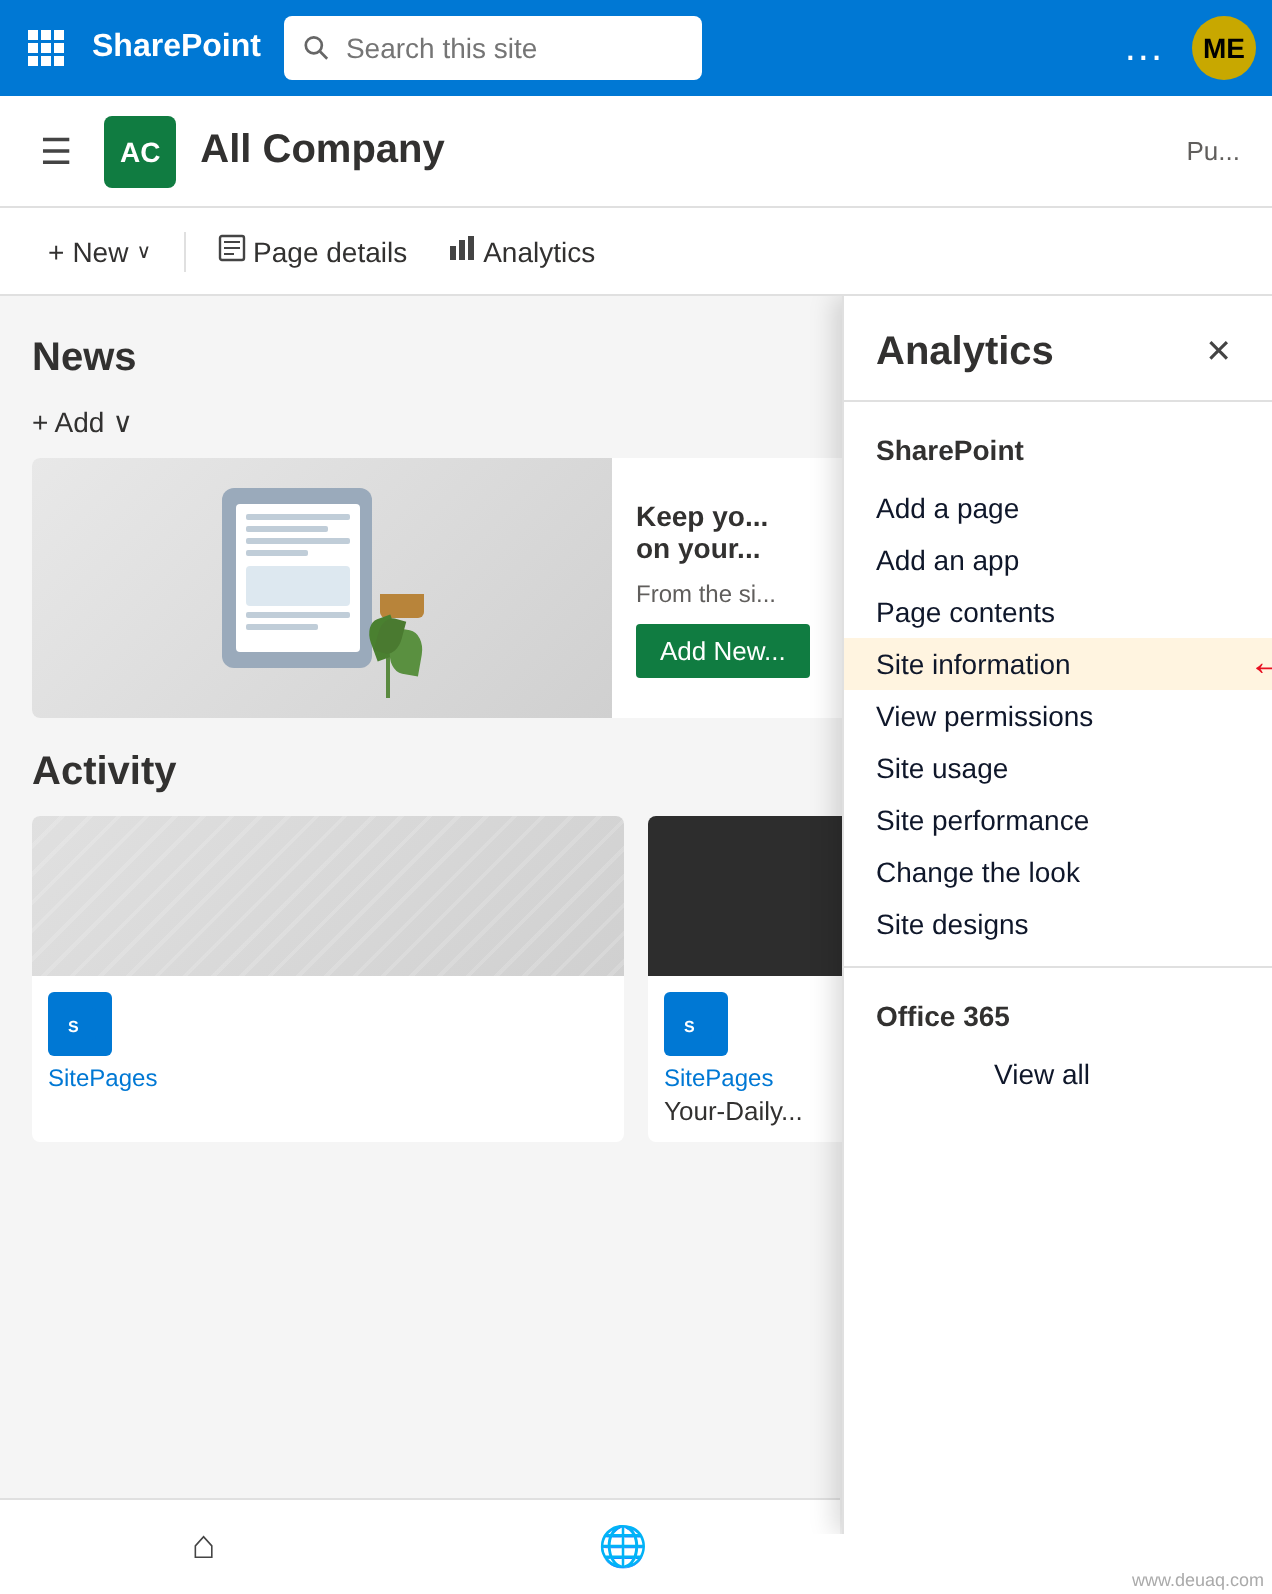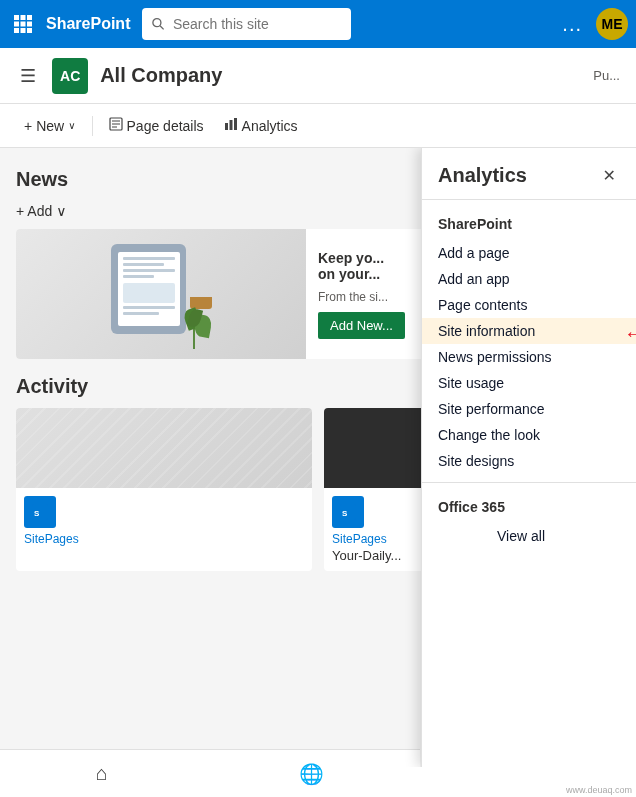--- a/index.html
+++ b/index.html
@@ -495,21 +495,21 @@
     <div class="settings-body">
       <div class="settings-section-title">SharePoint</div>
 
       <a class="settings-link">Add a page</a>
       <a class="settings-link">Add an app</a>
       <a class="settings-link">Page contents</a>
       <div style="position:relative;">
         <a class="settings-link highlighted">Site information</a>
         <span class="red-arrow">←</span>
       </div>
-      <a class="settings-link">News permissions</a>
+      <a class="settings-link">View permissions</a>
       <a class="settings-link">Site usage</a>
       <a class="settings-link">Site performance</a>
       <a class="settings-link">Change the look</a>
       <a class="settings-link">Site designs</a>
 
       <div class="settings-divider"></div>
 
       <div class="settings-section-office">
         <div class="settings-section-title" style="padding:0 0 8px;">Office 365</div>
         <a class="settings-link" style="padding-left:0;text-align:center;">View all</a>

